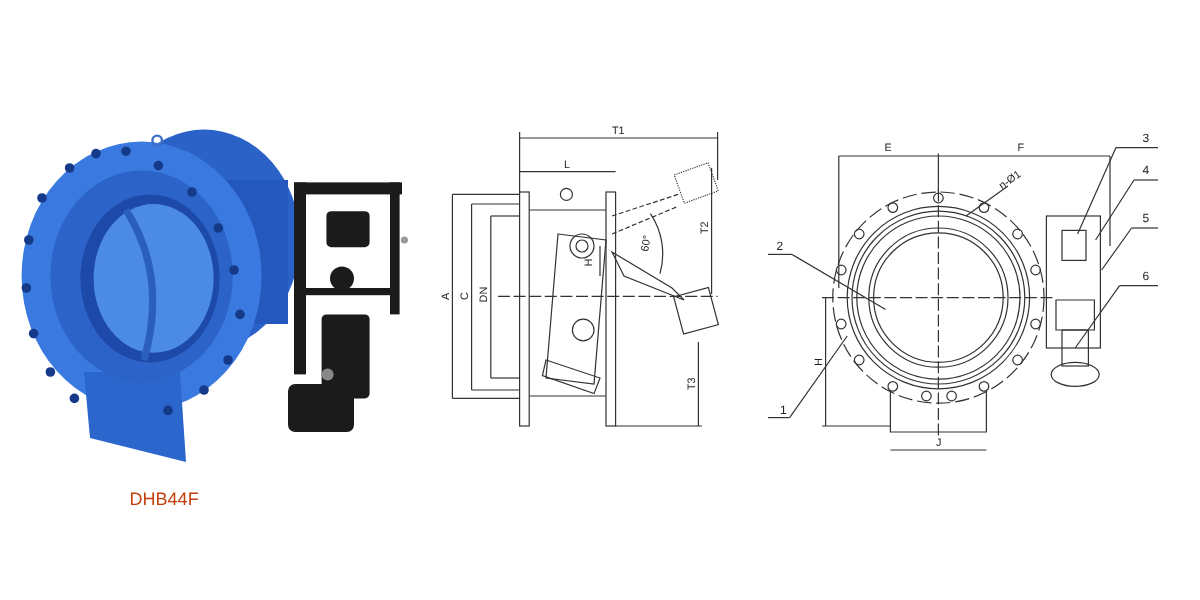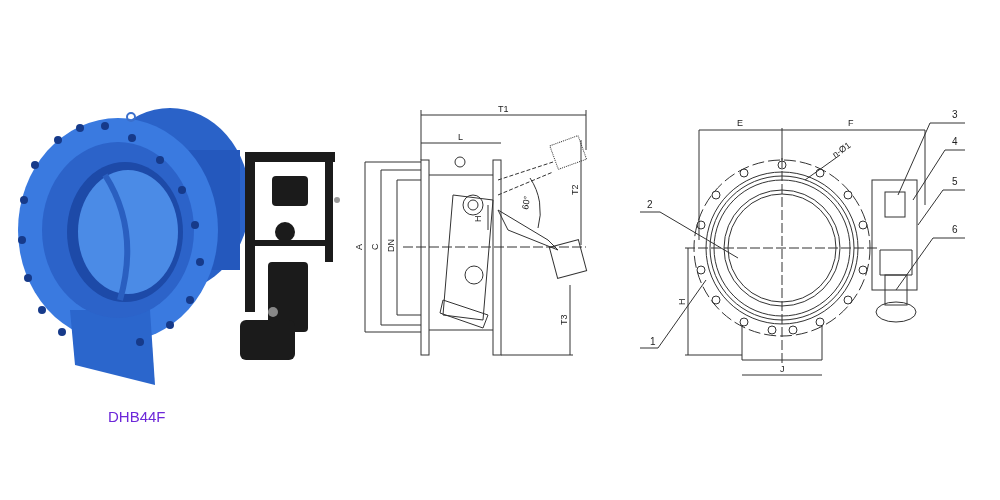--- a/index.html
+++ b/index.html
@@ -1,19 +1,19 @@
 <!DOCTYPE html>
 <html><head>
 <meta charset="utf-8">
 <style>
   html, body { margin:0; padding:0; background:#ffffff; }
   body { width:1000px; height:500px; position:relative; overflow:hidden; font-family:"Liberation Sans", sans-serif; }
   .panel { position:absolute; }
   svg { position:absolute; left:0; top:0; overflow:visible; }
-  .caption { position:absolute; left:108px; top:408px; font-size:15px; color:#6d28d9; font-family:"Liberation Sans", sans-serif; }
+  .caption { position:absolute; left:108px; top:408px; font-size:15px; color:#c2410c; font-family:"Liberation Sans", sans-serif; }
   .dim-label { font-family:"Liberation Sans", sans-serif; font-size:9px; fill:#222; }
   .callout { font-family:"Liberation Sans", sans-serif; font-size:10px; fill:#222; }
 </style>
 </head>
 <body>
 
 <div class="panel" style="left:0;top:0;width:350px;height:440px;">
   <svg width="350" height="440">
 
     <ellipse cx="170" cy="200" rx="80" ry="92" fill="#2a62c8"></ellipse>
@@ -58,21 +58,21 @@
       <rect x="250" y="240" width="80" height="6"></rect>
       <rect x="268" y="262" width="40" height="70" rx="4"></rect>
       <rect x="240" y="320" width="55" height="40" rx="6"></rect>
     </g>
     <circle cx="273" cy="312" r="5" fill="#888"></circle>
     <circle cx="337" cy="200" r="3" fill="#999"></circle>
   </svg>
   <div class="caption">DHB44F</div>
 </div>
 
-<div class="panel" style="left:348px;top:100px;width:260px;height:270px;">
+<div class="panel" style="left:360px;top:100px;width:260px;height:270px;">
   <svg width="260" height="270" stroke="#333" fill="none" stroke-width="1">
 
     <line x1="73" y1="15" x2="238" y2="15"></line>
     <line x1="73" y1="10" x2="73" y2="60"></line>
     <line x1="238" y1="10" x2="238" y2="50"></line>
     <text class="dim-label" x="150" y="12" stroke="none">T1</text>
 
     <line x1="73" y1="43" x2="153" y2="43"></line>
     <text class="dim-label" x="110" y="40" stroke="none">L</text>
 

